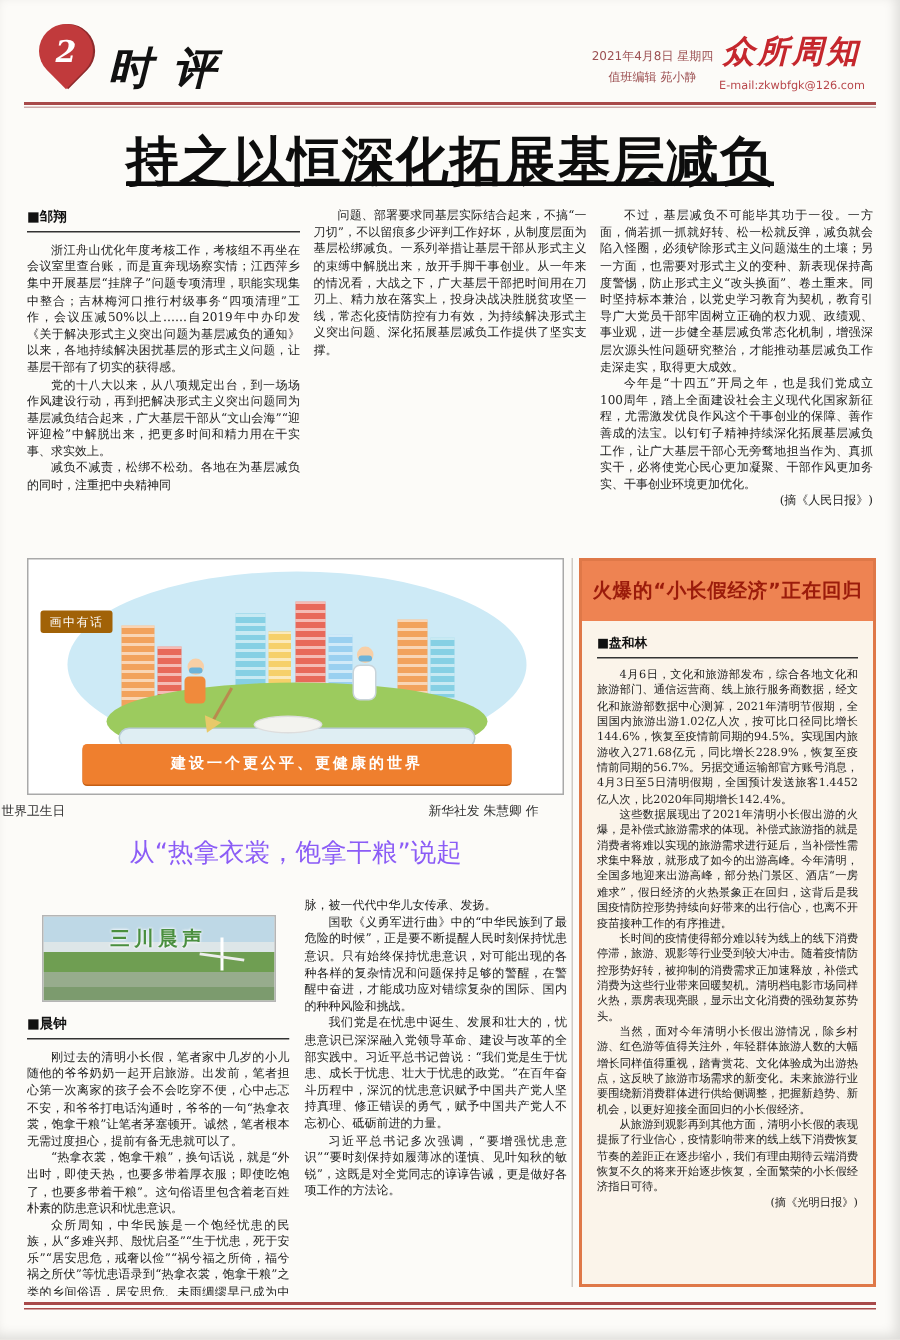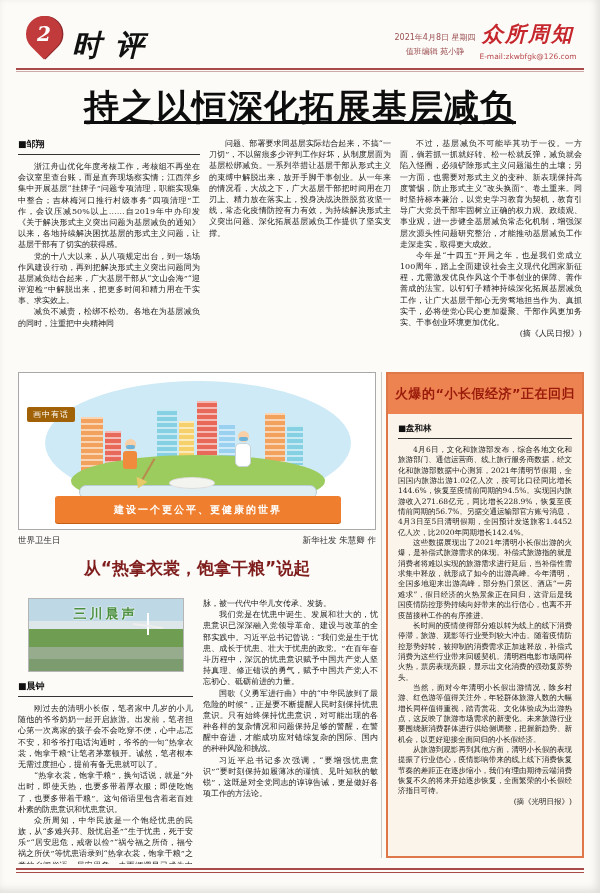--- a/index.html
+++ b/index.html
@@ -53,30 +53,30 @@
                   border-right:6px solid transparent; border-top:10px solid #e8c96a; transform:rotate(-6deg); }
   .dust { position:absolute; left:150px; top:104px; width:46px; height:12px; border-radius:50%; background:#f3f3ef; border:1px solid #ddd; }
   .badge { position:absolute; left:8px; top:6px; background:#a16207; color:#fff; font-size:8px;
            padding:2px 6px; border-radius:2px; letter-spacing:1px;margin-top:28px; }
   .ribbon { position:absolute; left:36px; bottom:6px; width:286px; height:27px; background:#ef7f2e;
             color:#fff; font-weight:900; font-size:10px; letter-spacing:2px; text-align:center;
             line-height:27px; border-radius:3px; box-shadow:0 1px 0 #c45f14; }
   .ribbon::before, .ribbon::after { content:""; position:absolute; top:-4px; width:24px; height:35px; background:#e06a1d; z-index:-1; }
   .ribbon::before { left:-16px; clip-path:polygon(0 0,100% 0,100% 100%,0 100%,40% 50%); }
   .ribbon::after { right:-16px; clip-path:polygon(0 0,100% 0,60% 50%,100% 100%,0 100%); }
-  .cartoon-cap { position:absolute; left:18px; top:535px; width:358px; display:flex;
+  .cartoon-cap { position:absolute; left:1px; top:535px; width:358px; display:flex;
                  justify-content:space-between; font-size:8.5px; color:#333;
                  font-family:"DejaVu Serif",serif; }
 
   
   .essay-title { position:absolute; left:18px; top:557px; width:358px; text-align:center;
-                 font-size:17px; font-weight:700; color:#7f1d1d; }
+                 font-size:17px; font-weight:400; color:#8b5cf6; }
   .essay-cols { position:absolute; left:18px; top:598px; width:360px; height:266px; display:flex; gap:10px; }
   .ecol { width:175px; height:266px; overflow:hidden; }
-  .photo { position:relative; width:156px; height:74px; margin:0 auto 8px; border:1px solid #b5b5b5;
+  .photo { position:relative; width:156px; height:58px; margin:12px auto 8px; border:1px solid #b5b5b5;
            background:linear-gradient(#bed8e6 0 30%, #dde6e8 30% 42%, #6f9e52 42% 66%, #97ac8d 66% 84%, #7c9b6e 84% 100%); }
   .photo-label { position:absolute; left:0; top:6px; width:100%; text-align:center; font-size:13px;
                  font-weight:900; color:#4a8f3f; letter-spacing:3px;
                  text-shadow:0 0 2px #fff, 0 0 2px #fff; }
   .bridge { position:absolute; right:34px; top:14px; width:2px; height:22px; background:#fff; }
   .bridge::before { content:""; position:absolute; left:-14px; top:12px; width:30px; height:1.5px; background:#eee; transform:rotate(8deg); }
 
   
   .vdivider { position:absolute; left:381px; top:372px; width:1px; height:486px; background:#cfcac3; }
   .sidebar { position:absolute; left:386px; top:372px; width:198px; height:486px;
@@ -171,22 +171,22 @@
         <div class="bridge"></div>
         <div class="photo-label">三川晨声</div>
       </div>
       <div class="author-line">■晨钟</div>
       <p>刚过去的清明小长假，笔者家中几岁的小儿随他的爷爷奶奶一起开启旅游。出发前，笔者担心第一次离家的孩子会不会吃穿不便，心中忐忑不安，和爷爷打电话沟通时，爷爷的一句“热拿衣裳，饱拿干粮”让笔者茅塞顿开。诚然，笔者根本无需过度担心，提前有备无患就可以了。</p>
       <p>“热拿衣裳，饱拿干粮”，换句话说，就是“外出时，即使天热，也要多带着厚衣服；即使吃饱了，也要多带着干粮”。这句俗语里包含着老百姓朴素的防患意识和忧患意识。</p>
       <p>众所周知，中华民族是一个饱经忧患的民族，从“多难兴邦、殷忧启圣”“生于忧患，死于安乐”“居安思危，戒奢以俭”“祸兮福之所倚，福兮祸之所伏”等忧患语录到“热拿衣裳，饱拿干粮”之类的乡间俗语，居安思危、未雨绸缪早已成为中华民族的生存智慧，融入民族精神、刻入国民血</p>
     </div>
     <div class="ecol bodytext">
       <p style="text-indent:0;">脉，被一代代中华儿女传承、发扬。</p>
+      <p>国歌《义勇军进行曲》中的“中华民族到了最危险的时候”，正是要不断提醒人民时刻保持忧患意识。只有始终保持忧患意识，对可能出现的各种各样的复杂情况和问题保持足够的警醒，在警醒中奋进，才能成功应对错综复杂的国际、国内的种种风险和挑战。</p>
       <p>我们党是在忧患中诞生、发展和壮大的，忧患意识已深深融入党领导革命、建设与改革的全部实践中。习近平总书记曾说：“我们党是生于忧患、成长于忧患、壮大于忧患的政党。”在百年奋斗历程中，深沉的忧患意识赋予中国共产党人坚持真理、修正错误的勇气，赋予中国共产党人不忘初心、砥砺前进的力量。</p>
-      <p>国歌《义勇军进行曲》中的“中华民族到了最危险的时候”，正是要不断提醒人民时刻保持忧患意识。只有始终保持忧患意识，对可能出现的各种各样的复杂情况和问题保持足够的警醒，在警醒中奋进，才能成功应对错综复杂的国际、国内的种种风险和挑战。</p>
       <p>习近平总书记多次强调，“要增强忧患意识”“要时刻保持如履薄冰的谨慎、见叶知秋的敏锐”，这既是对全党同志的谆谆告诫，更是做好各项工作的方法论。</p>
     </div>
   </div>
 
   <div class="vdivider"></div>
   <div class="sidebar">
     <div class="sidebar-titlebar">
       <div class="sidebar-title">火爆的“小长假经济”正在回归</div>
     </div>
     <div class="sidebar-inner">

